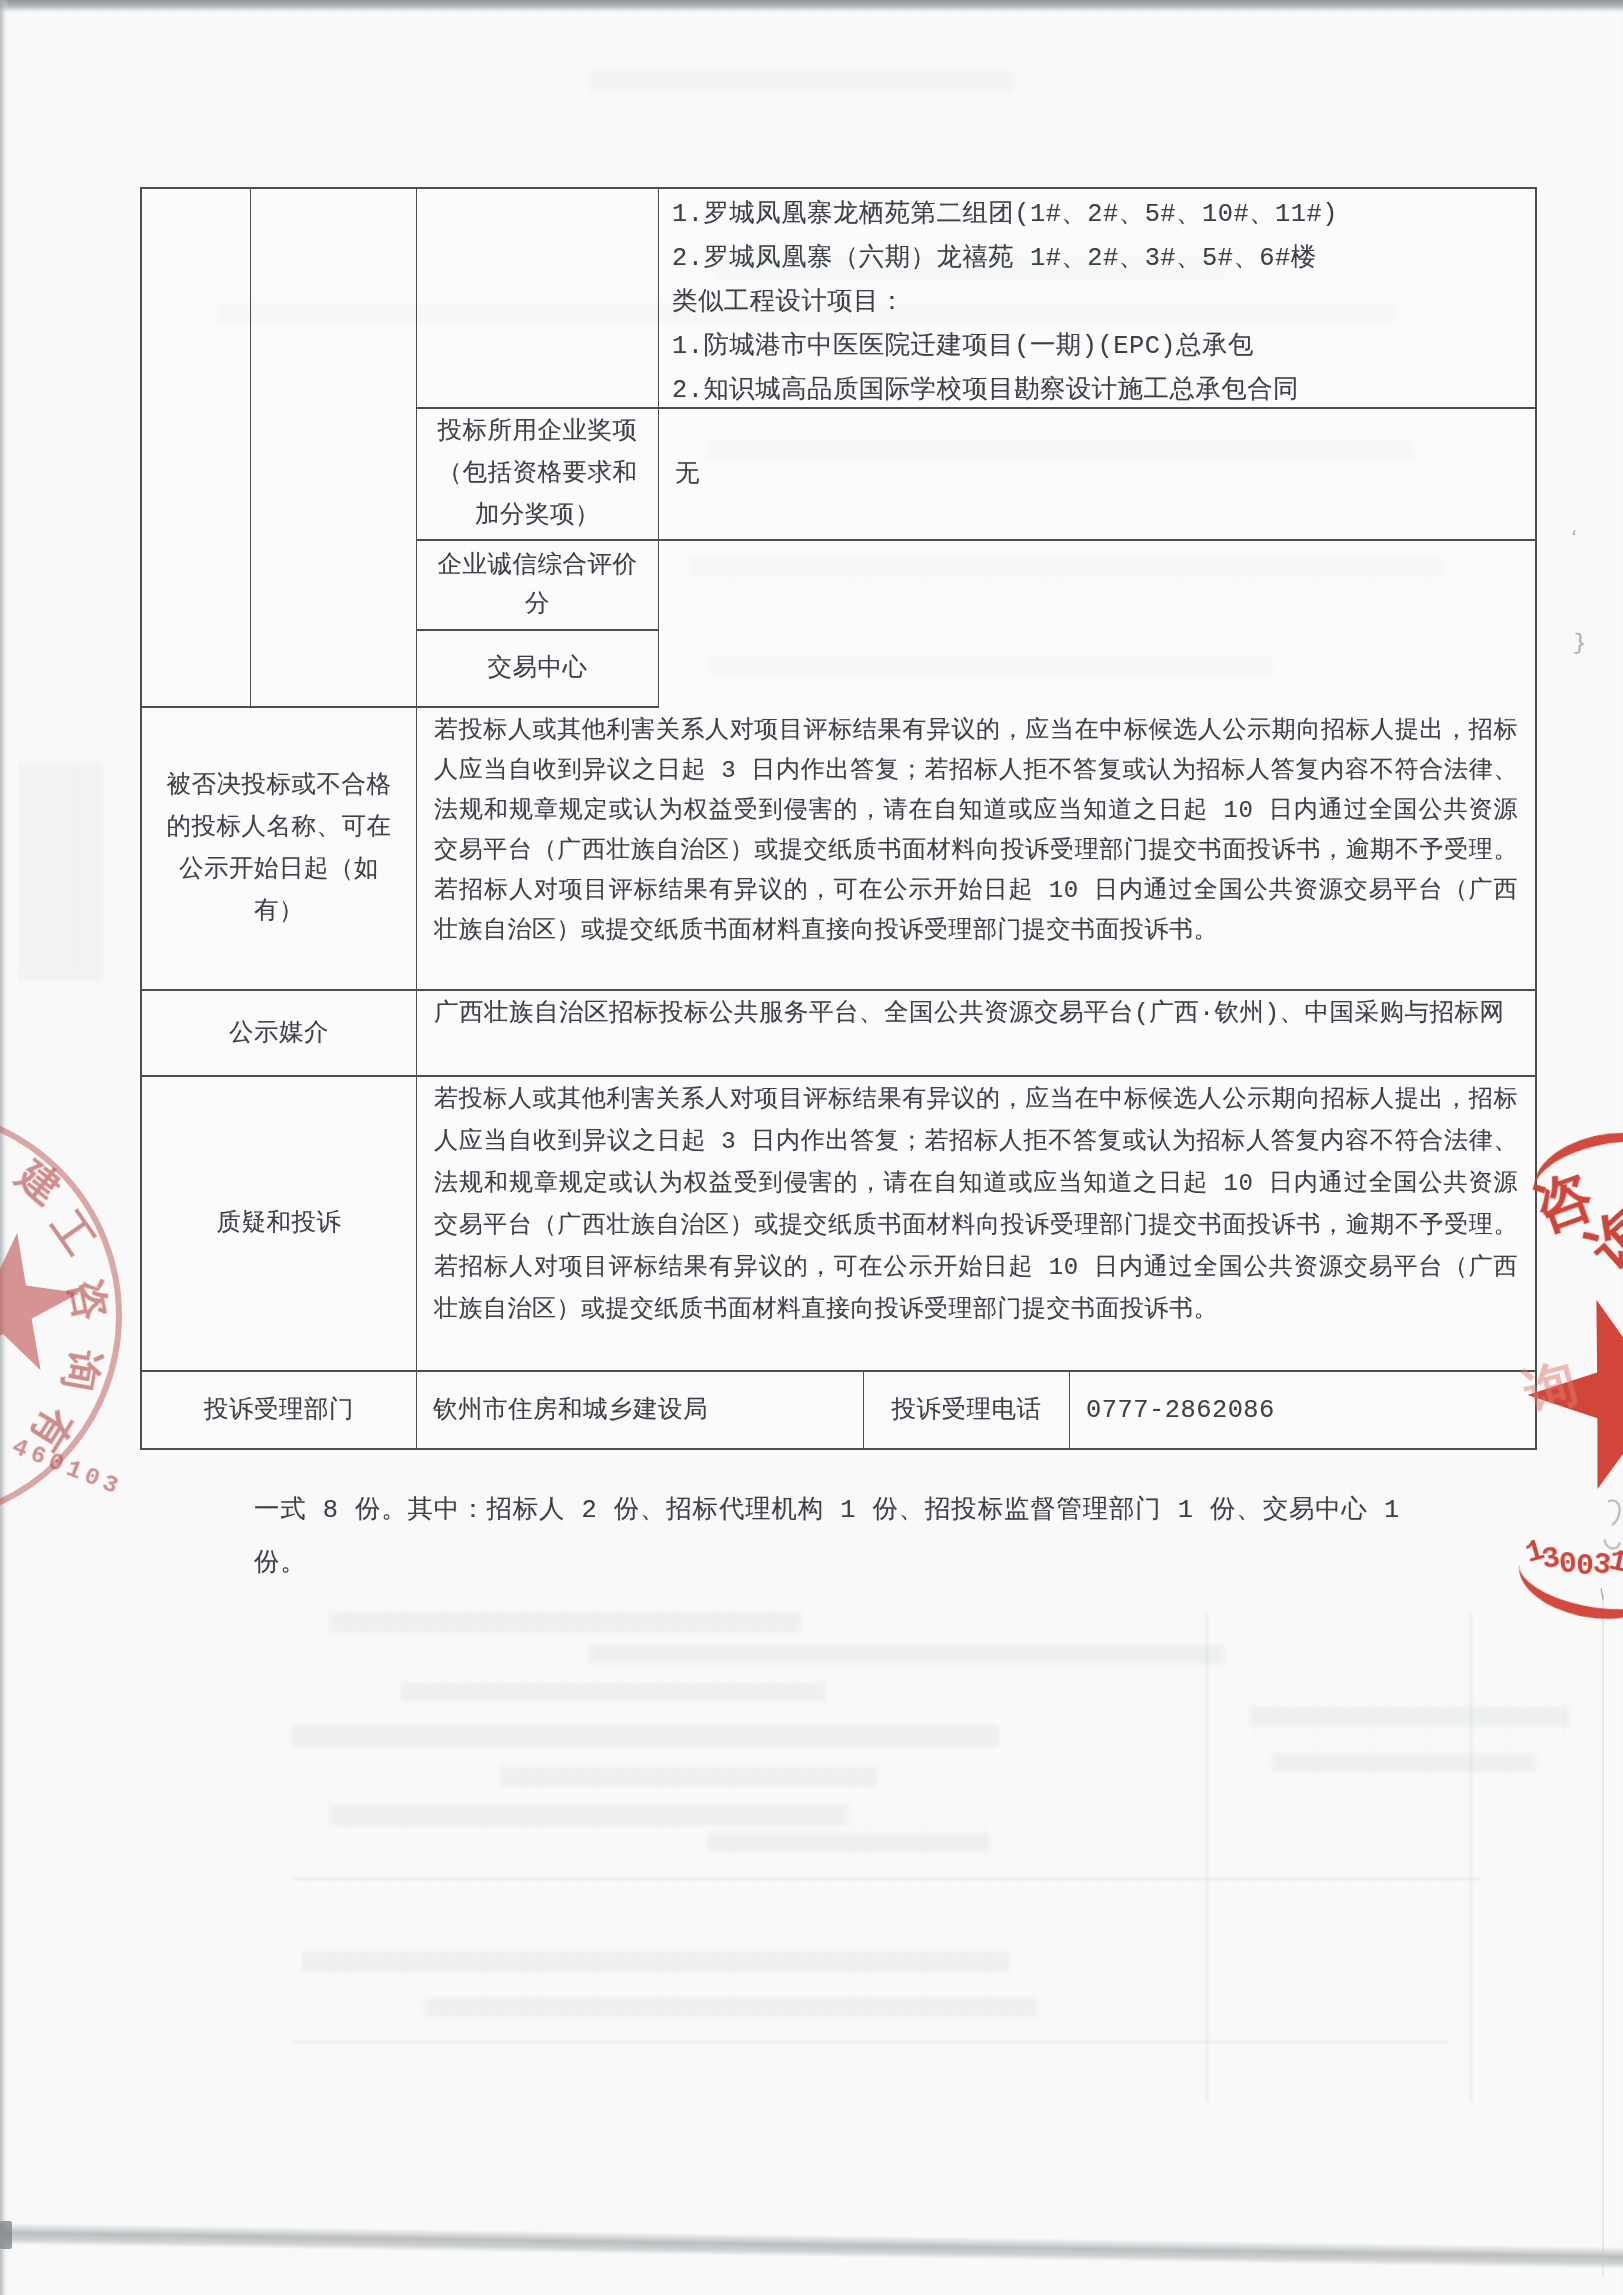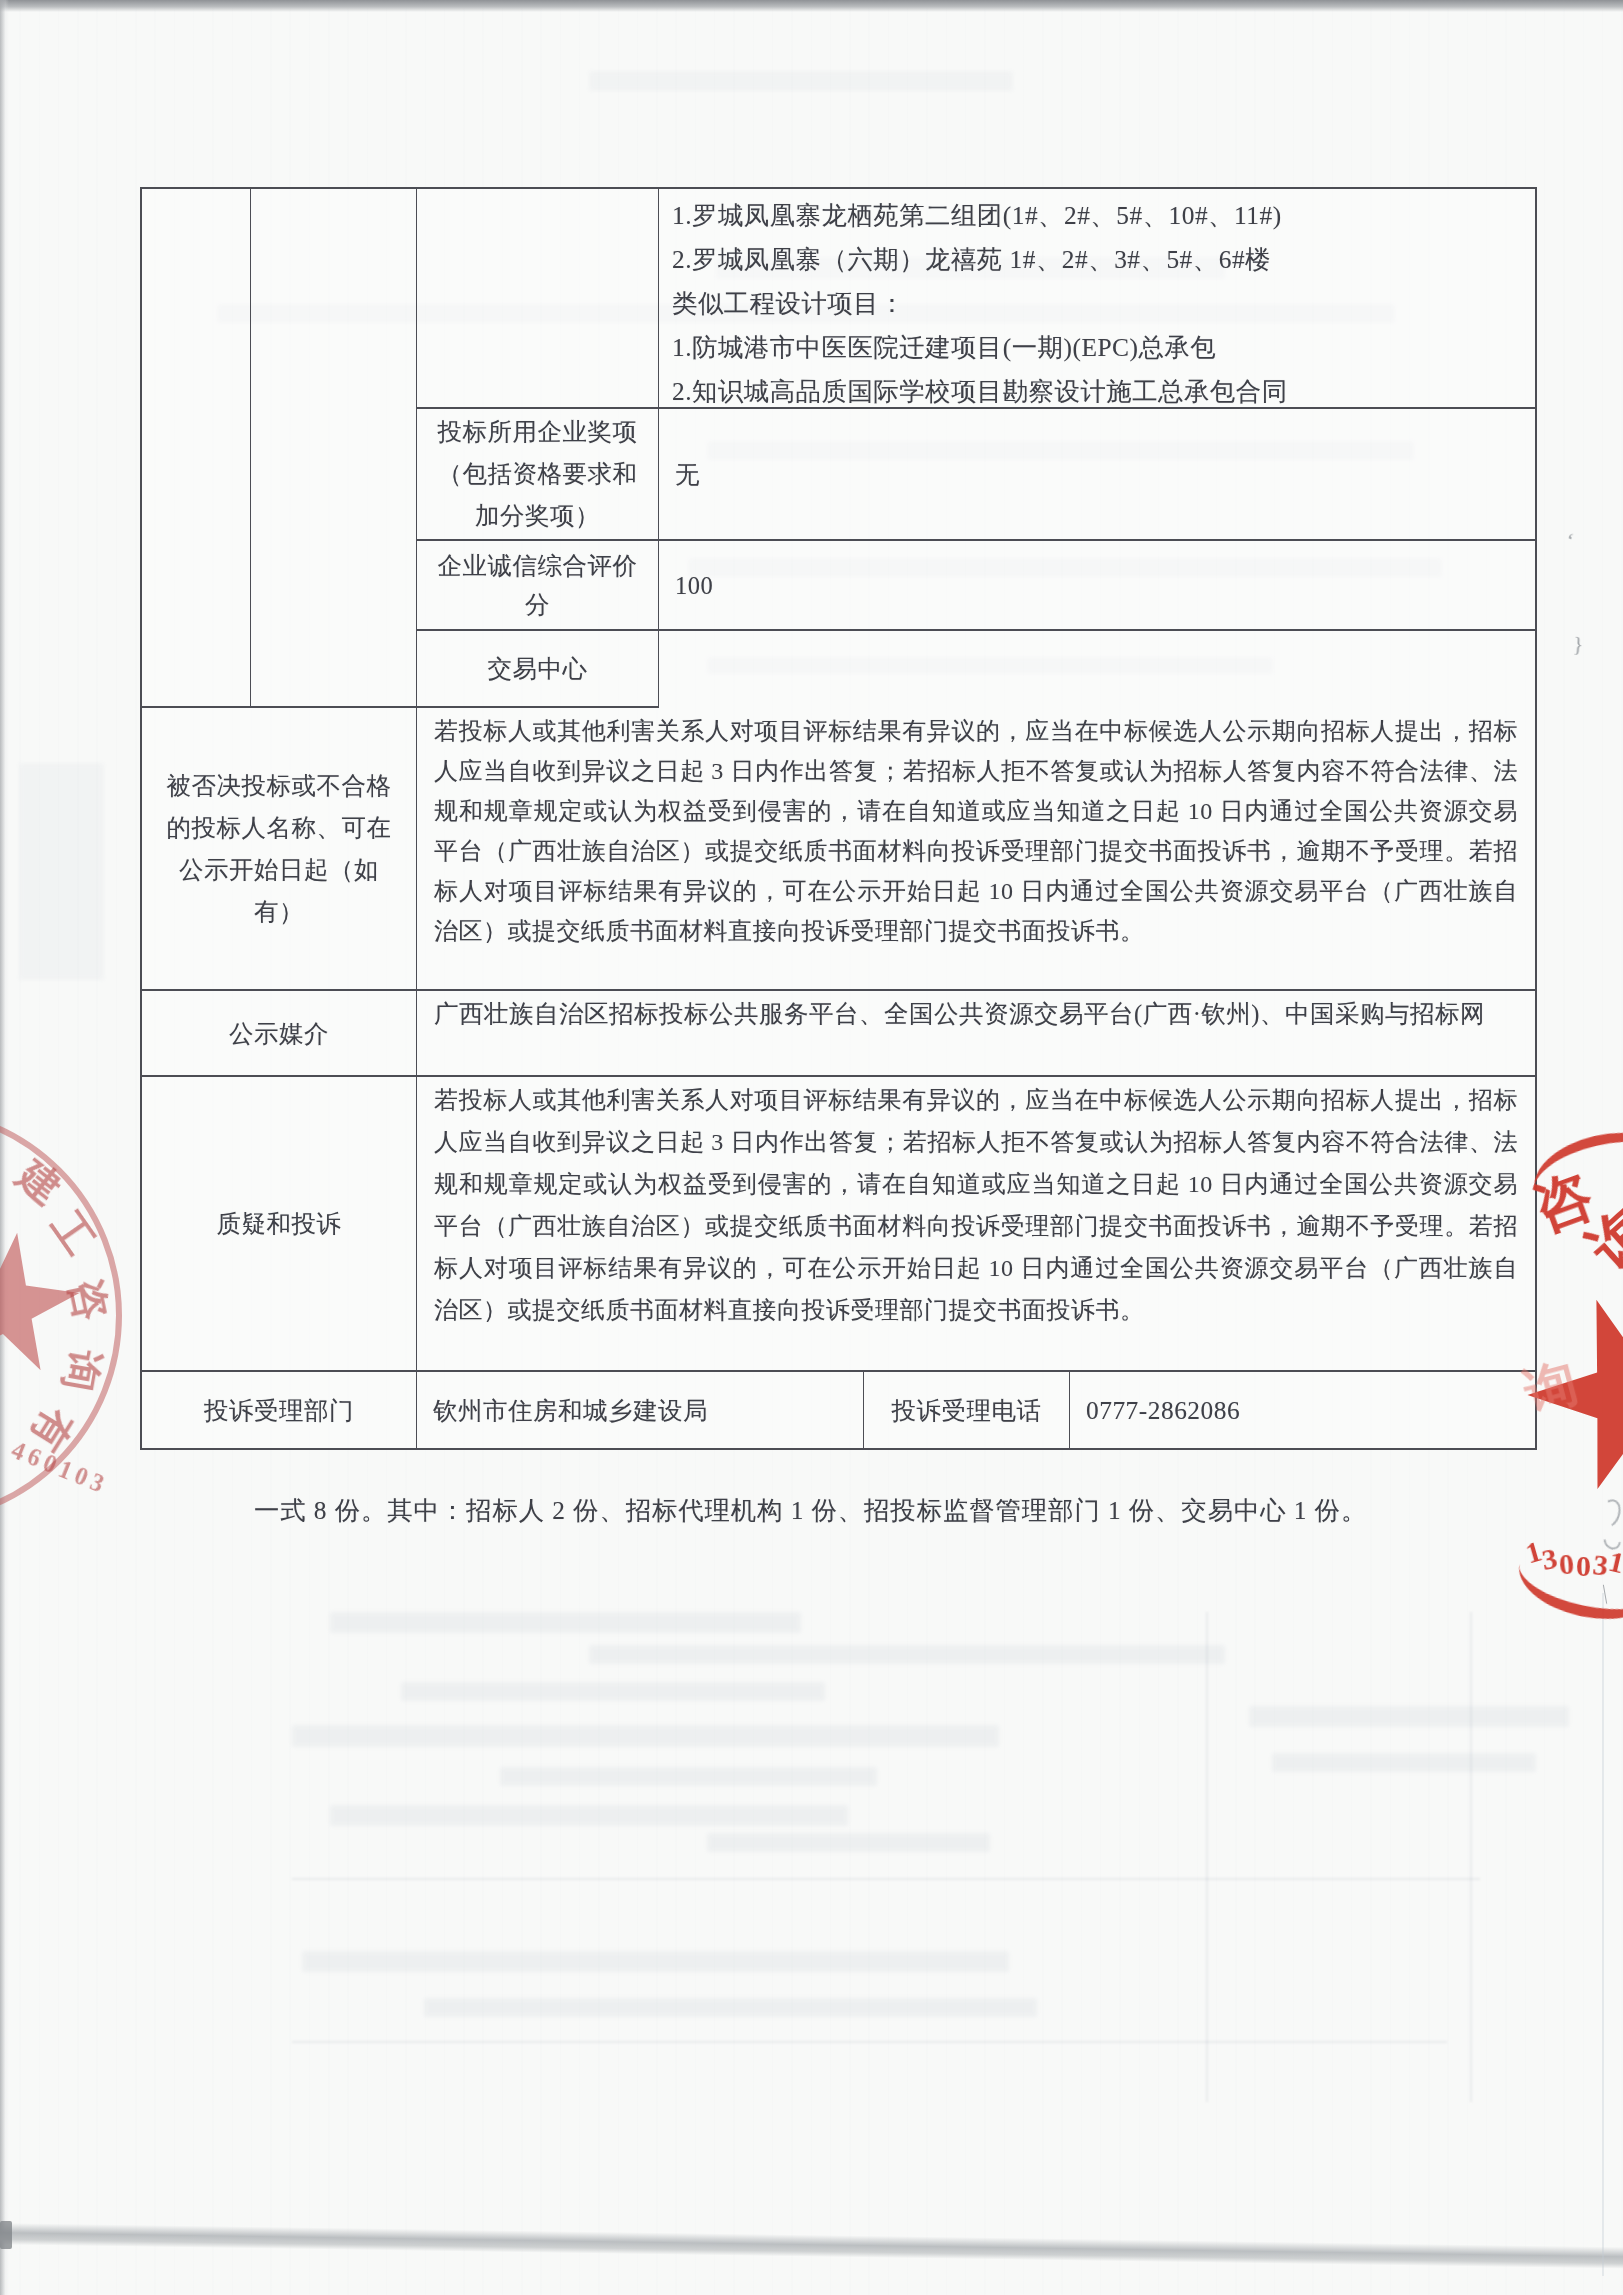--- a/index.html
+++ b/index.html
@@ -1,19 +1,19 @@
 <!DOCTYPE html>
 <html style="font-size:7.5px"><head>
 <meta charset="utf-8">
 <style>
   html,body{margin:0;padding:0;background:#e9ebec;}
   .page{
     position:relative; width:1623px; height:2295px; overflow:hidden;
     background:#f8f9f8;
-    font-family:Liberation Serif, serif;
+    font-family:Liberation Mono, monospace;
     color:#3e4048;
   }
   .paper-streaks{
     position:absolute; inset:0; pointer-events:none;
     background:repeating-linear-gradient(90deg, rgba(170,180,195,.05) 0 1.4px, rgba(255,255,255,0) 1.4px 19.3px);
     opacity:.5;
   }
   
   .edge-top{position:absolute;left:0;top:0;width:1623px;height:12.3px;
     background:linear-gradient(180deg,#8f9296 0%,#b9bcbe 55%,rgba(230,231,232,0) 100%);}
@@ -143,21 +143,20 @@
     <div class="cell cD noR val pre">1.罗城凤凰寨龙栖苑第二组团(1#、2#、5#、10#、11#)
 2.罗城凤凰寨（六期）龙禧苑 1#、2#、3#、5#、6#楼
 类似工程设计项目：
 1.防城港市中医医院迁建项目(一期)(EPC)总承包
 2.知识城高品质国际学校项目勘察设计施工总承包合同</div>
 
     <div class="cell r2l lbl">投标所用企业奖项（包括资格要求和加分奖项）</div>
     <div class="cell r2v noR val vcenter">无</div>
 
     <div class="cell r3l lbl">企业诚信综合评价分</div>
-    <div class="cell r3v noR val vcenter">100</div>
 
     <div class="cell r4l lbl">交易中心</div>
 
     <div class="cell r5l lbl">被否决投标或不合格的投标人名称、可在公示开始日起（如有）</div>
     <div class="cell r5v noR val just">若投标人或其他利害关系人对项目评标结果有异议的，应当在中标候选人公示期向招标人提出，招标人应当自收到异议之日起 3 日内作出答复；若招标人拒不答复或认为招标人答复内容不符合法律、法规和规章规定或认为权益受到侵害的，请在自知道或应当知道之日起 10 日内通过全国公共资源交易平台（广西壮族自治区）或提交纸质书面材料向投诉受理部门提交书面投诉书，逾期不予受理。若招标人对项目评标结果有异议的，可在公示开始日起 10 日内通过全国公共资源交易平台（广西壮族自治区）或提交纸质书面材料直接向投诉受理部门提交书面投诉书。</div>
 
     <div class="cell r6v noR val">广西壮族自治区招标投标公共服务平台、全国公共资源交易平台(广西·钦州)、中国采购与招标网</div>
     <div class="cell r6l lbl">公示媒介</div>
 
     <div class="cell r7l lbl">质疑和投诉</div>

